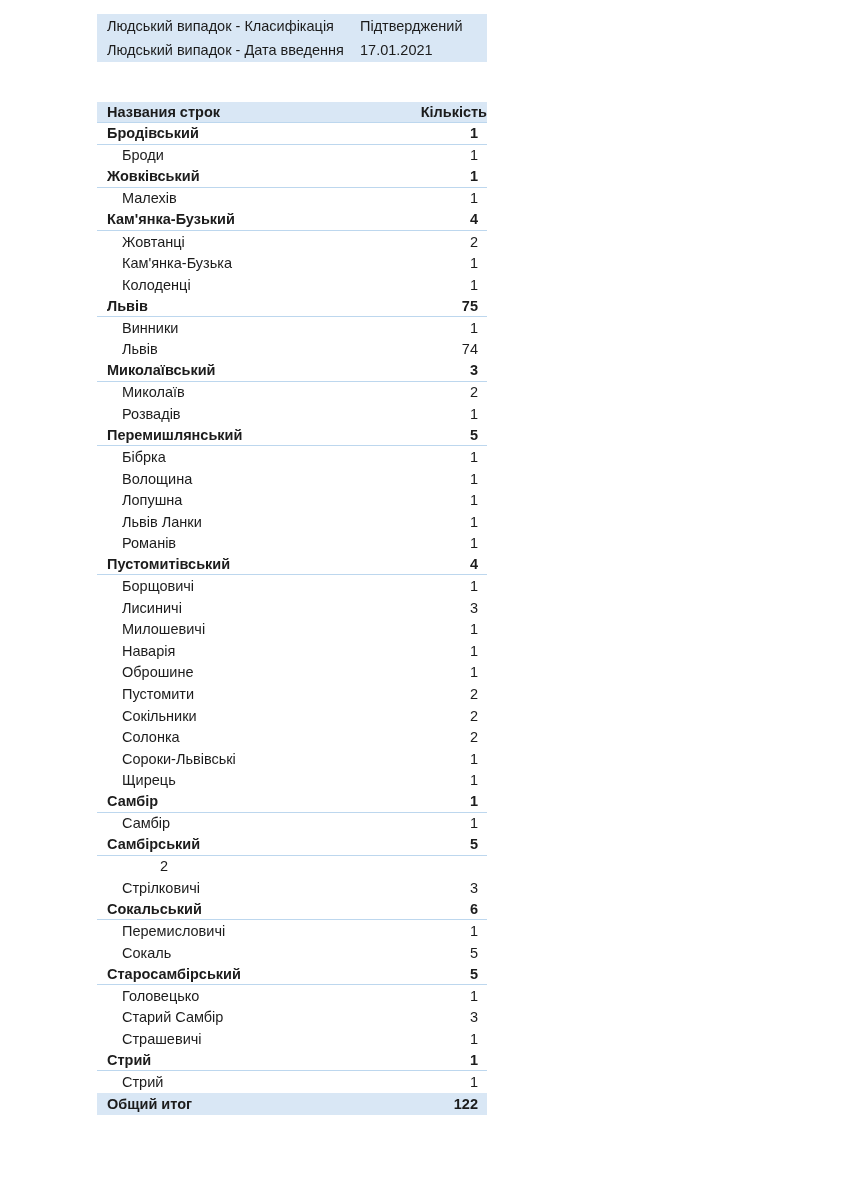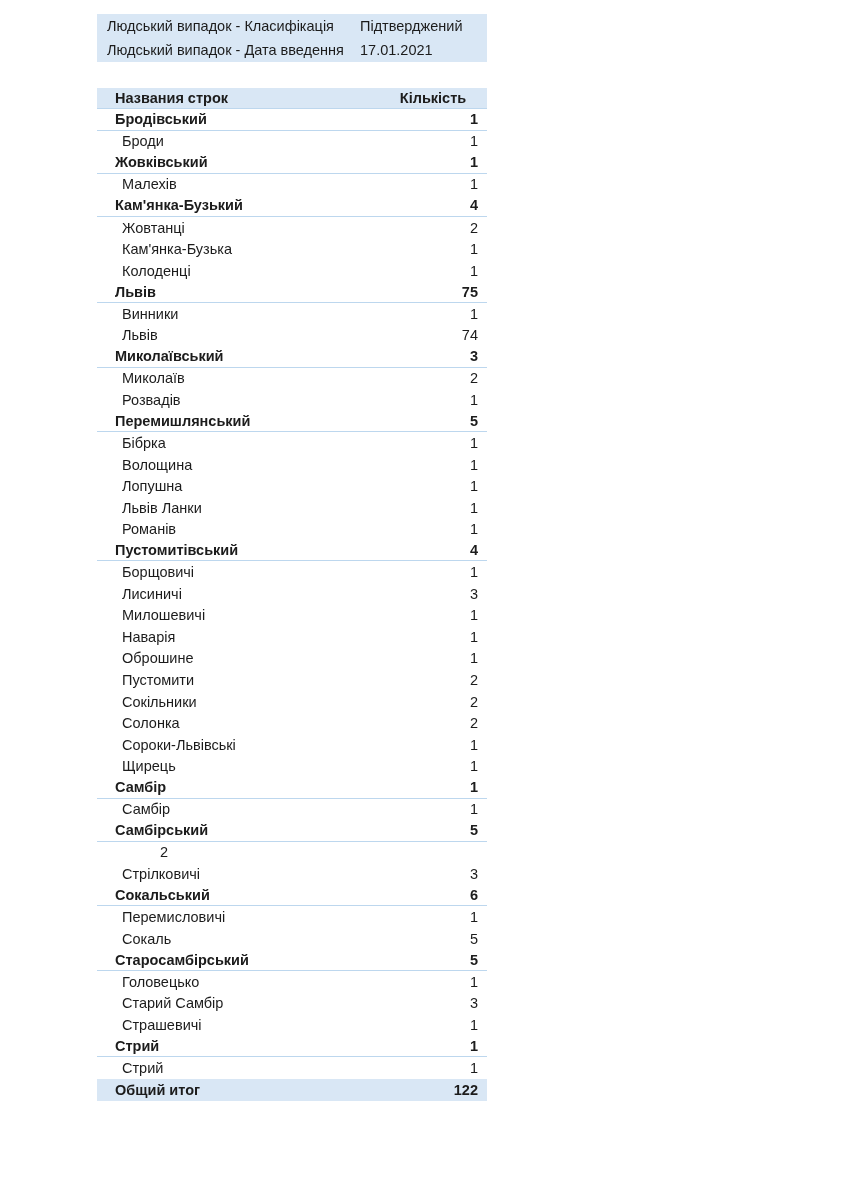--- a/index.html
+++ b/index.html
@@ -6,34 +6,34 @@
   html, body {
     width: 849px; height: 1200px;
     background: #ffffff;
     font-family: "Liberation Sans", sans-serif;
     color: #1c1c1c;
     overflow: hidden;
   }
   .sheet { position: absolute; left: 97px; top: 14px; width: 390px; }
 
   
-  .filters { background: #d9e7f5; margin-bottom: 26px; }
+  .filters { background: #d9e7f5; margin-bottom: 40px; }
   .filter-row { display: flex; height: 24px; align-items: center; font-size: 14.5px; }
   .f-label { width: 263px; padding-left: 10px; flex: none; }
   .f-value { flex: 1; }
 
   
   .t-row { display: flex; height: 21.55px; align-items: center; font-size: 14.5px; }
   .t-row.head {
     background: #d9e7f5; font-weight: bold; height: 21px;
     border-bottom: 1px solid #bdd7ee;
   }
   .t-row.head .c-name { width: 263px; flex: none; }
-  .t-row.head .c-head2 { flex: 1; text-align: center; margin-left: 19px; }
-  .c-name { flex: 1; padding-left: 18px; white-space: nowrap; }
+  .t-row.head .c-head2 { flex: 1; text-align: right; margin-left: 19px; }
+  .c-name { flex: 1; padding-left: 10px; white-space: nowrap; }
   .c-count { width: 80px; flex: none; text-align: right; padding-right: 9px; }
   .t-row.region { font-weight: bold; border-bottom: 1px solid #bdd7ee; }
   .t-row.item .c-name { padding-left: 25px; }
   .t-row.total {
     background: #d9e7f5; font-weight: bold; height: 22px;
   }
 </style>
 </head>
 <body>
 

